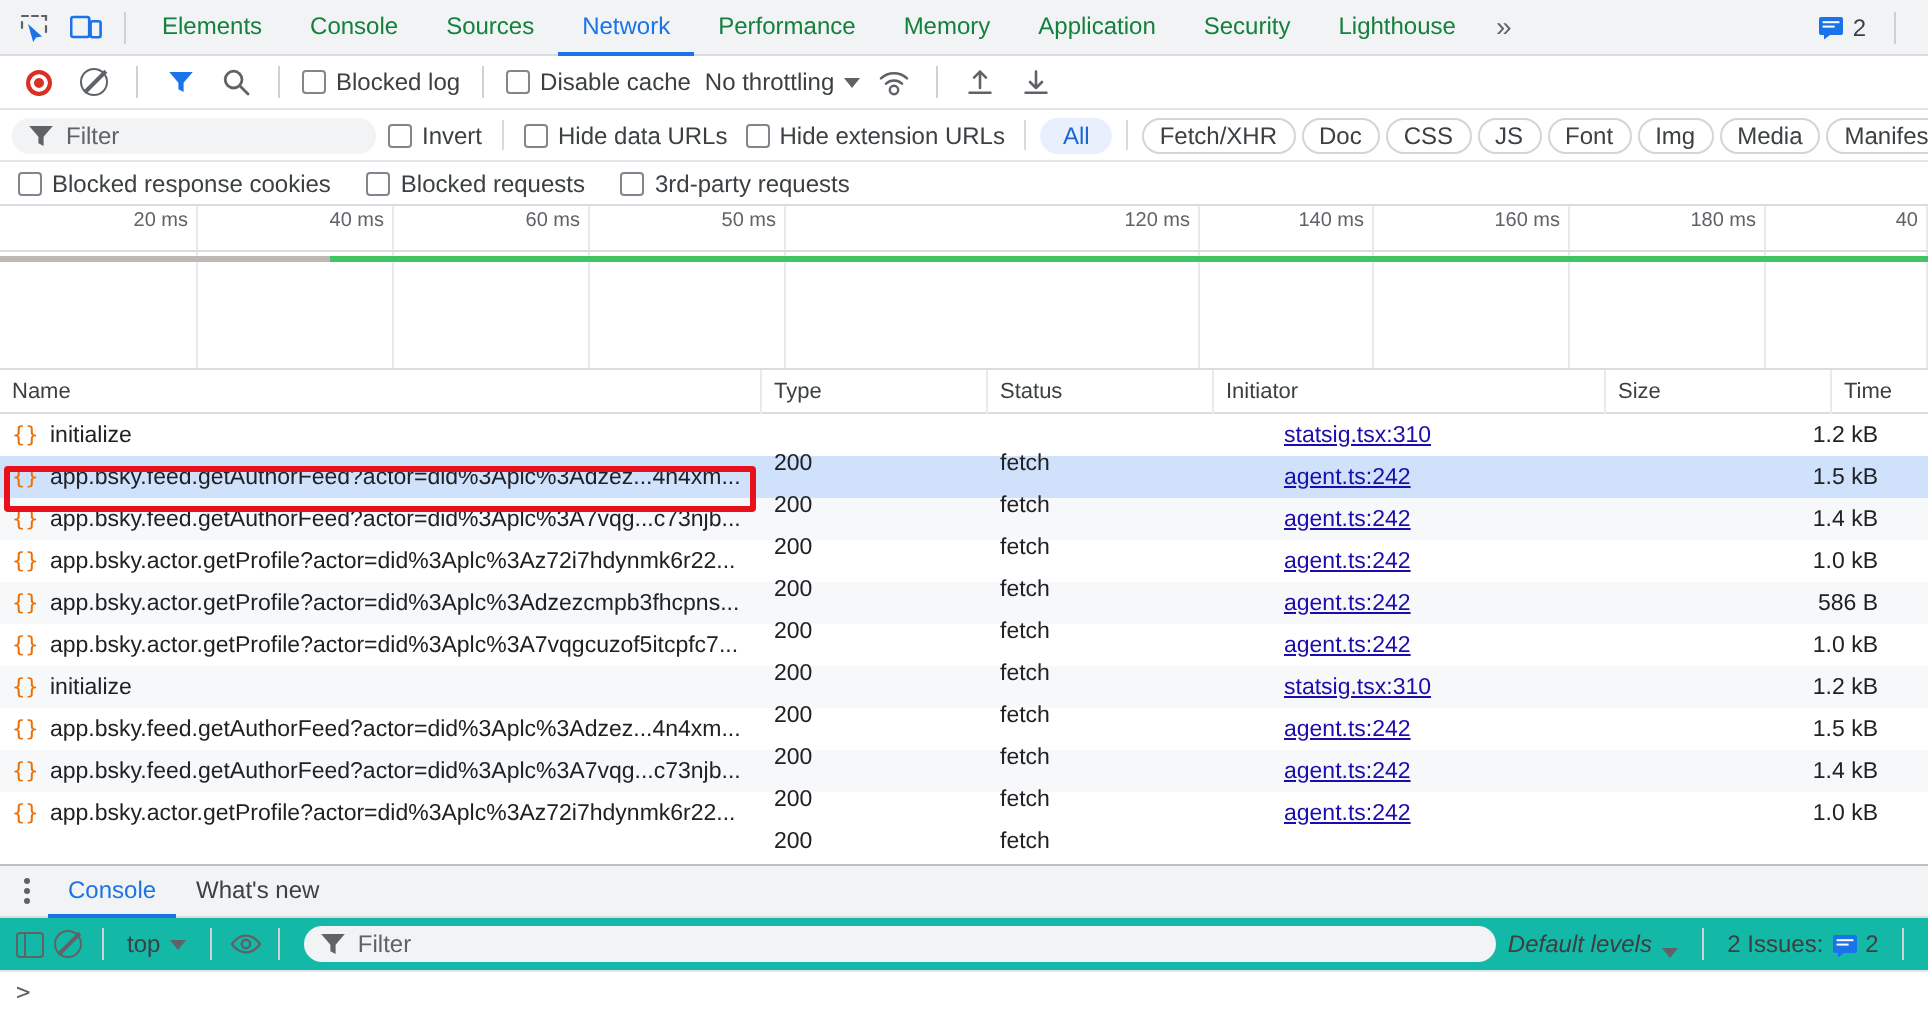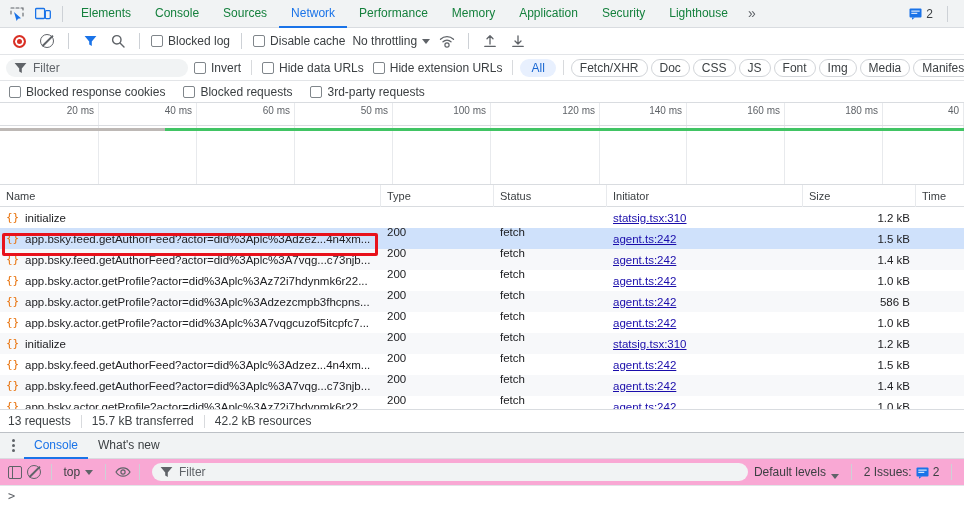--- a/index.html
+++ b/index.html
@@ -151,21 +151,21 @@
   .row {
     height: 21px; display: flex; align-items: center;
     font-size: 11.5px; color: #202124;
   }
   .row.odd { background: #f7f8fa; }
   .row.selected { background: #cfe1fb; }
   .cell { padding: 0 6px; height: 21px; display: flex; align-items: center; overflow: hidden; white-space: nowrap; }
   .c-name { flex: none; gap: 6px; }
   .c-name .nm { overflow: hidden; text-overflow: ellipsis; white-space: nowrap; }
   .c-status, .c-type { flex: none; margin-top: 28px; }
-  .c-init { flex: none; }
+  .c-init { flex: none; margin-left: 29px; }
   .c-init a { color: #1a0dab; text-decoration: underline; }
   .c-size { flex: none; justify-content: flex-end; }
   .c-time { flex: none; justify-content: flex-end; }
   .fetch-ico { width: 13px; height: 13px; flex: none; }
 
   
   .netstatus {
     height: 23px; min-height: 23px;
     border-top: 1px solid #d9dce0;
     background: #fff;
@@ -185,31 +185,31 @@
   .kebab i { width: 3px; height: 3px; border-radius: 50%; background: #5f6368; display: block; }
   .dtab {
     display: flex; align-items: center; height: 26px;
     padding: 0 10px; font-size: 12px; color: #3c4043;
     border-bottom: 2px solid transparent;
   }
   .dtab.active { color: #1a73e8; border-bottom-color: #1a73e8; }
   .console-toolbar {
     height: 27px; display: flex; align-items: center;
     padding: 0 6px; gap: 2px;
-    border-bottom: 1px solid #e3e5e8; background: #f9a8d4;
+    border-bottom: 1px solid #e3e5e8; background: #14b8a6;
   }
   .panel-ico { width: 14px; height: 13px; border: 1.4px solid #5f6368; border-radius: 2px; position: relative; }
   .panel-ico::after { content:""; position:absolute; left:3px; top:-1px; bottom:-1px; width:1.4px; background:#5f6368; }
   .ctx { display: flex; align-items: center; gap: 5px; font-size: 12px; color: #3c4043; padding: 0 4px; }
   .cfilter {
     width: 596px; height: 18px; background: #f1f3f4; border-radius: 9px;
     display: flex; align-items: center; gap: 6px; padding: 0 8px;
     color: #5f6368; font-size: 12px; margin-left: 4px; flex: none;
   }
-  .levels { display: flex; align-items: flex-end; gap: 5px; font-size: 12px; color: #3c4043; white-space: nowrap; padding: 0 4px; }
+  .levels { display: flex; align-items: flex-end; gap: 5px; font-size: 12px; color: #3c4043; white-space: nowrap; padding: 0 4px; font-style: italic; }
   .issues { display: flex; align-items: center; gap: 4px; font-size: 12px; color: #3c4043; white-space: nowrap; padding: 0 4px; }
   .console-body { height: 22px; display: flex; align-items: flex-start; padding: 3px 8px; }
   .prompt { color: #5f6368; font-size: 12px; font-family: "DejaVu Sans Mono", monospace; }
 
   
   .annot {
     position: absolute;
     border: 3px solid #e8111b;
     border-radius: 2px;
     pointer-events: none;
@@ -371,23 +371,20 @@
         </div>
       <div class="tick" style="left:99px;width:98px">
           <span>40 ms</span>
         </div>
       <div class="tick" style="left:197px;width:98px">
           <span>60 ms</span>
         </div>
       <div class="tick" style="left:295px;width:98px">
           <span>50 ms</span>
         </div>
-      <div class="tick" style="left:393px;width:98px">
-          <span>100 ms</span>
-        </div>
       <div class="tick" style="left:502px;width:98px">
           <span>120 ms</span>
         </div>
       <div class="tick" style="left:589px;width:98px">
           <span>140 ms</span>
         </div>
       <div class="tick" style="left:687px;width:98px">
           <span>160 ms</span>
         </div>
       <div class="tick" style="left:785px;width:98px">
@@ -569,27 +566,20 @@
         <div class="cell c-init" style="width:196px">
             <a>agent.ts:242</a>
           </div>
         <div class="cell c-size" style="width:113px">1.0 kB</div>
         <div class="cell c-time" style="width:48px"></div>
       </div>
 
     </div>
   </div>
 
-  <div class="netstatus">
-    <span>13 requests</span>
-    <span class="sep"></span>
-    <span>15.7 kB transferred</span>
-    <span class="sep"></span>
-    <span>42.2 kB resources</span>
-  </div>
 
   <div class="drawer">
     <div class="drawer-tabs">
       <div class="kebab">
           <i></i>
           <i></i>
           <i></i>
         </div>
       <div class="dtab active">Console</div>
       <div class="dtab">What's new</div>

